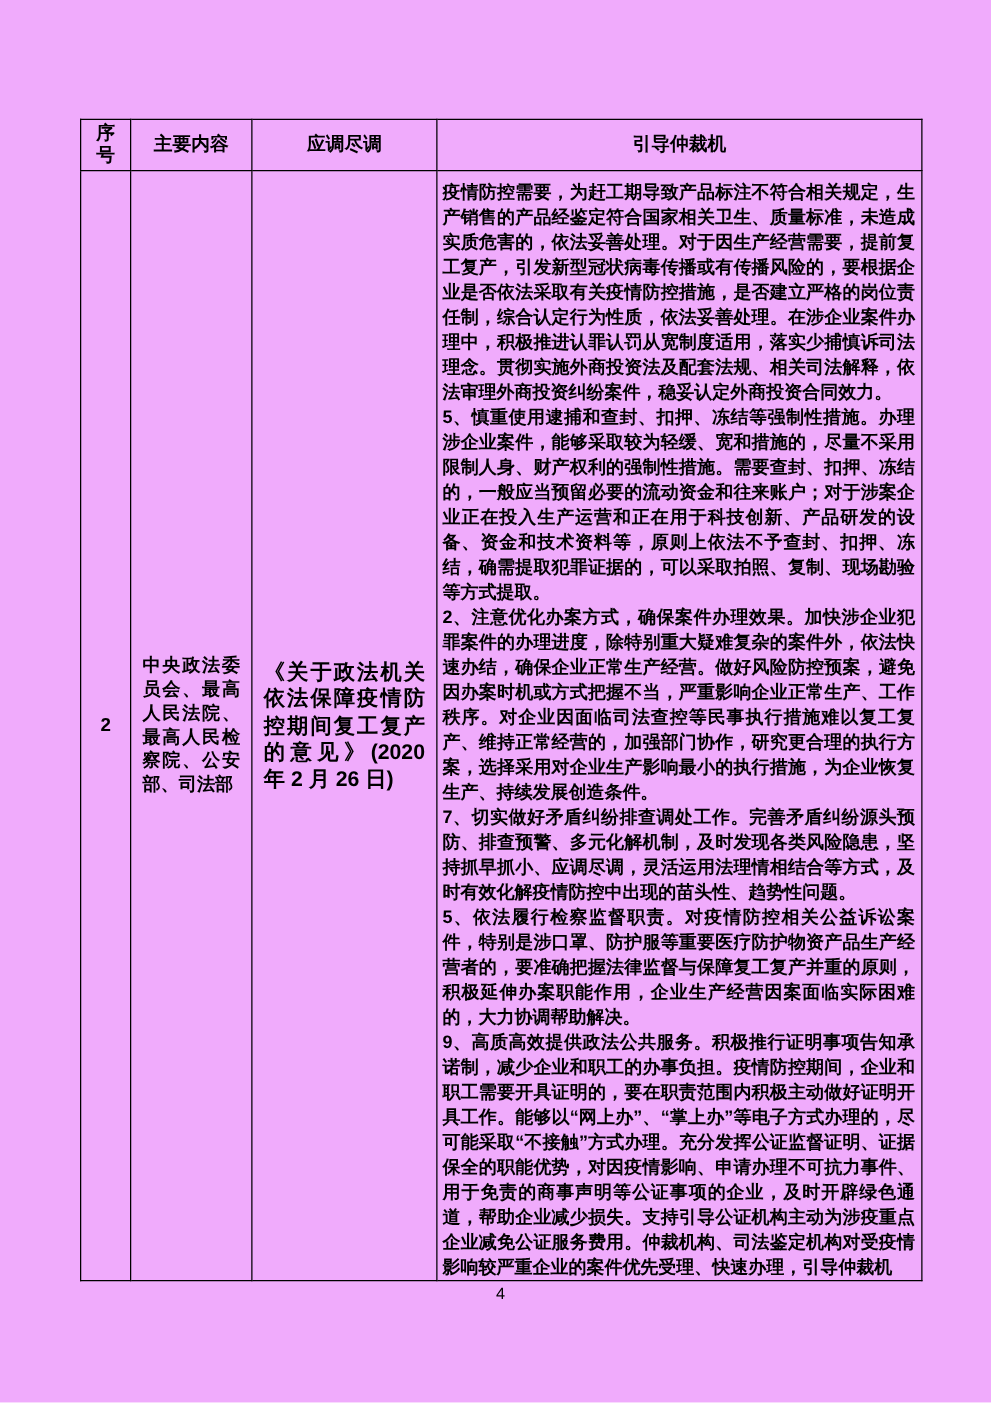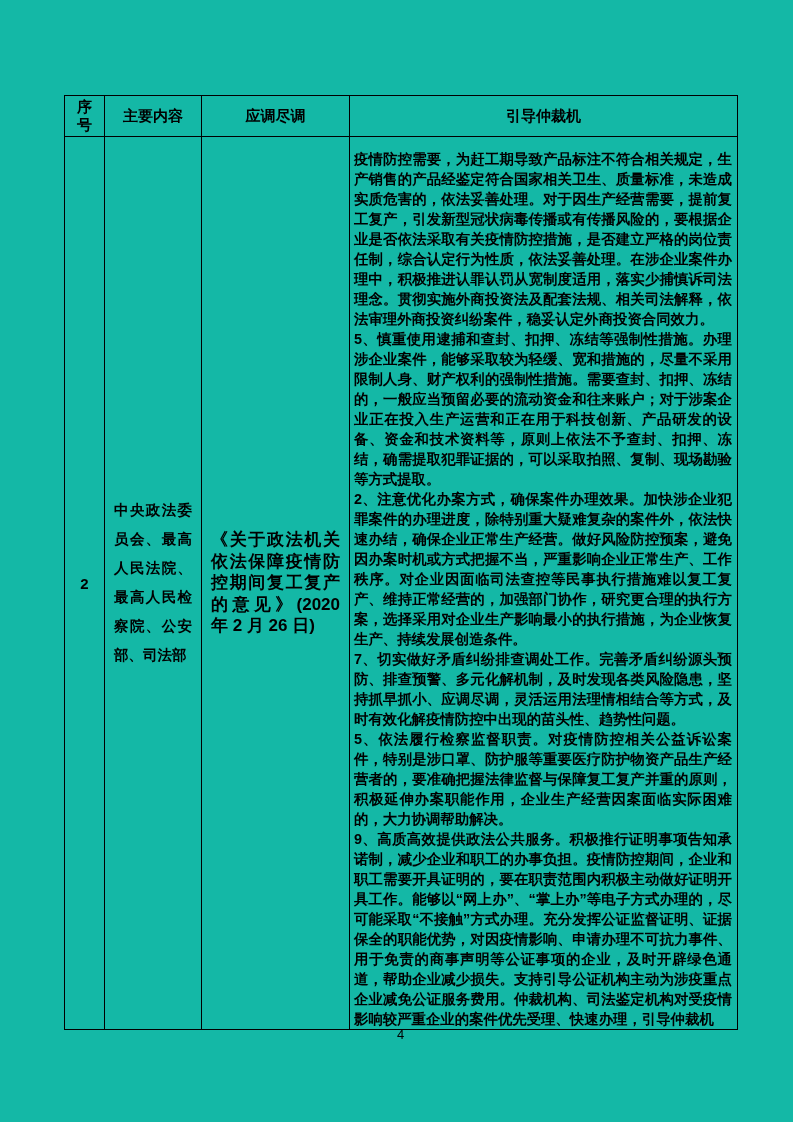--- a/index.html
+++ b/index.html
@@ -1,20 +1,20 @@
 <!DOCTYPE html>
 <html><head>
 <meta charset="utf-8">
 <style>
   html, body { margin: 0; padding: 0; background: #fff; }
   .page {
     position: relative;
     width: 793px;
     height: 1122px;
-    background: #14b8a6;
+    background: #f0abfc;
     font-family: "Liberation Sans", sans-serif;
     color: #000000;
     overflow: hidden;
   }
   table.doc-table {
     position: absolute;
     left: 64px;
     top: 95px;
     width: 673px;
     border-collapse: collapse;
@@ -47,42 +47,42 @@
   td.cell-index {
     text-align: center;
     vertical-align: middle;
     font-size: 15px;
     font-weight: 700;
   }
   td.cell-agency {
     vertical-align: middle;
     font-size: 14.5px;
     font-weight: 700;
-    line-height: 29px;
+    line-height: 19px;
     text-align: justify;
     word-break: break-all;
     padding: 0 9px;
   }
   td.cell-title {
     vertical-align: middle;
     font-size: 17px;
     font-weight: 700;
     line-height: 21.5px;
     text-align: justify;
     word-break: break-all;
     padding: 0 9px;
   }
   td.cell-content {
     vertical-align: top;
     font-size: 14.4px;
     font-weight: 700;
     line-height: 20px;
     text-align: justify;
     word-break: break-all;
-    padding: 12px 5px 0 4px;
+    padding: 7px 5px 0 4px;
   }
   td.cell-content p { margin: 0; }
 
   .page-number {
     position: absolute;
     left: 64px;
     top: 1027px;
     width: 673px;
     text-align: center;
     font-size: 13px;

